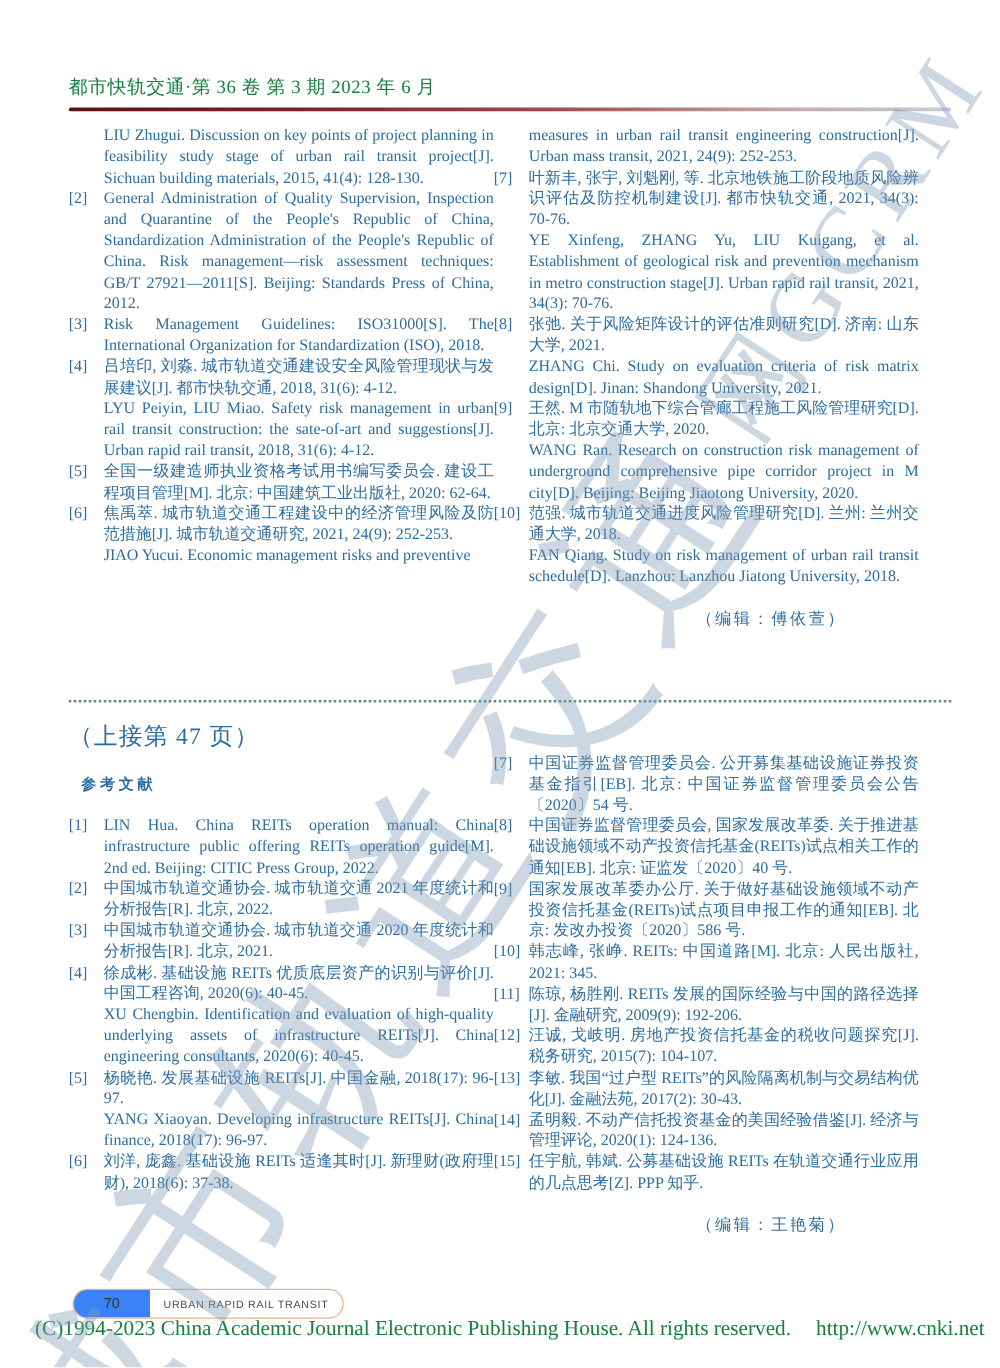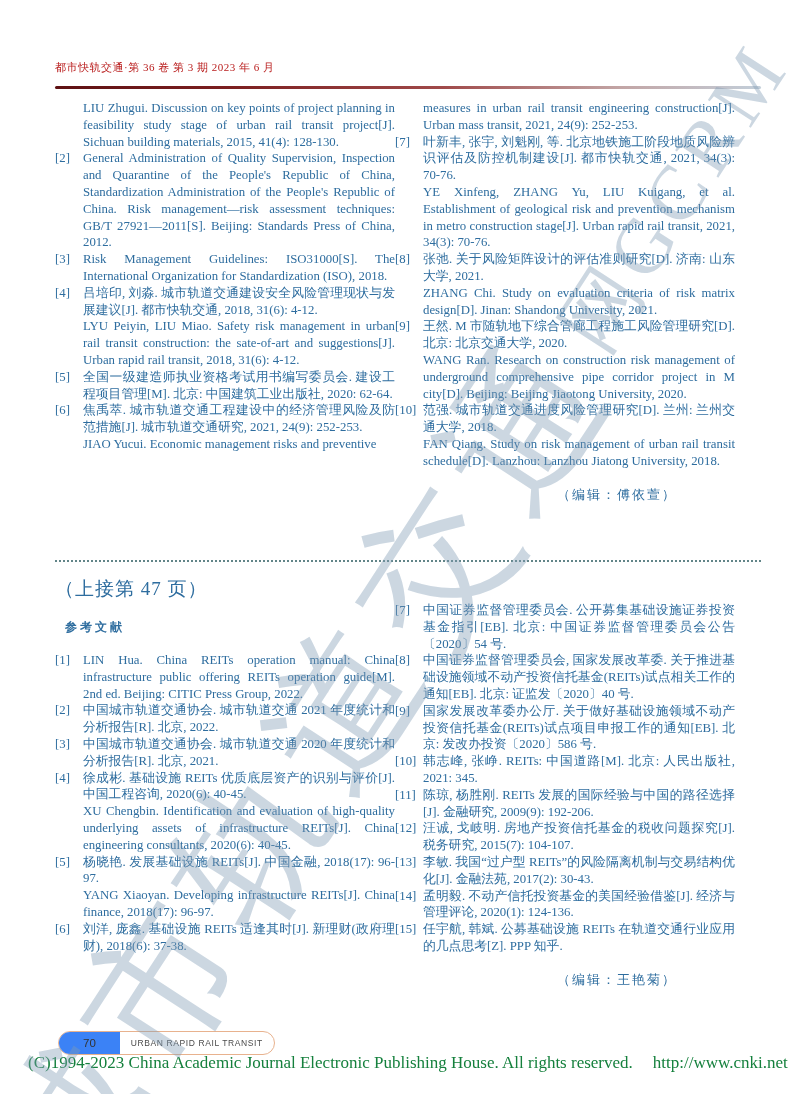--- a/index.html
+++ b/index.html
@@ -1,19 +1,19 @@
 <!DOCTYPE html>
 <html><head>
 <meta charset="utf-8">
 <style>
   html,body{margin:0;padding:0;background:#ffffff;}
   .page{position:relative;width:800px;height:1094px;background:#ffffff;overflow:hidden;
         font-family:"Liberation Serif","DejaVu Serif",serif;color:#2e6d9f;}
   
-  .header{position:absolute;left:55px;top:60px;font-size:11px;color:#b91c1c;letter-spacing:.5px;}
+  .header{position:absolute;left:55px;top:60px;font-size:15px;color:#15803d;letter-spacing:.5px;}
   .rule{position:absolute;left:55px;top:86px;width:706px;height:3px;border-radius:2px;
         background:linear-gradient(to right,#5e1113 0%,#7c1f20 25%,#a04a4a 55%,#c2a5a5 80%,#c3cfda 100%);}
   
   .section{position:absolute;left:55px;width:706px;display:flex;}
   .part1{top:100px;}
   .part2{top:576px;}
   .col{flex:0 0 340px;max-width:340px;}
   .ref-entry{display:flex;align-items:flex-start;}
   .ref-no{flex:0 0 auto;min-width:28px;font-size:12.8px;line-height:16.8px;}
   .ref-body{flex:1;}

